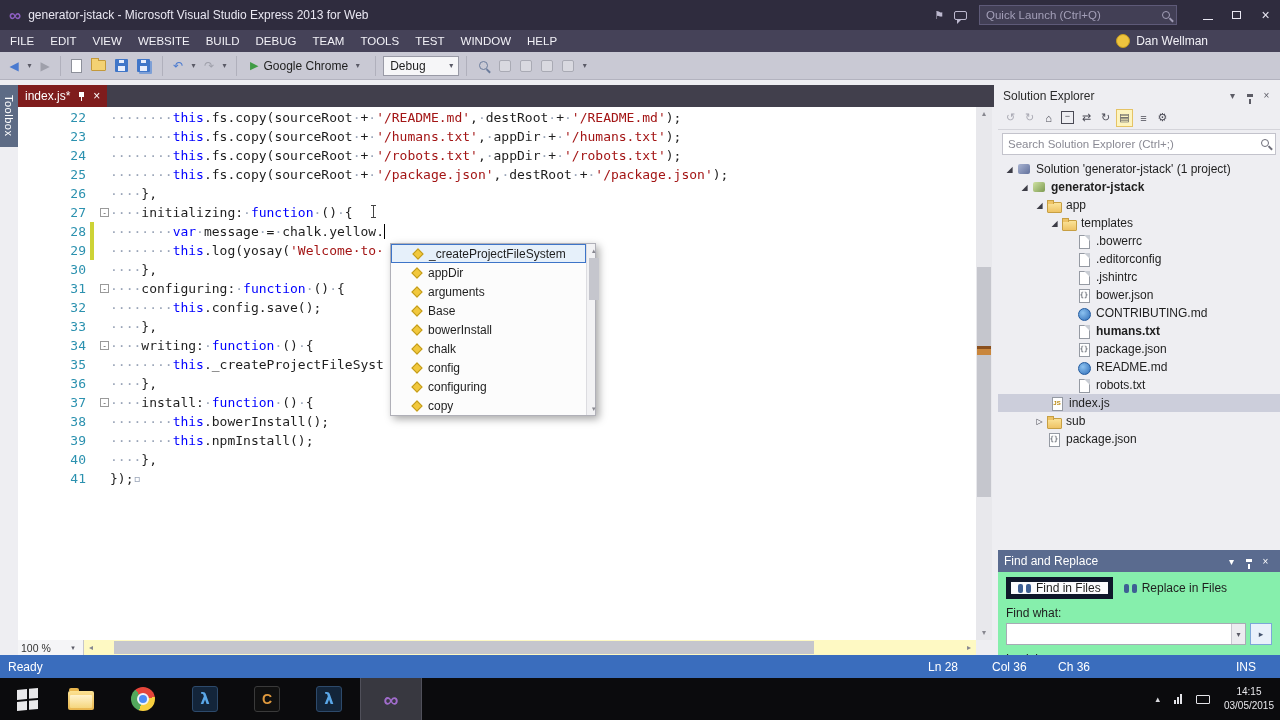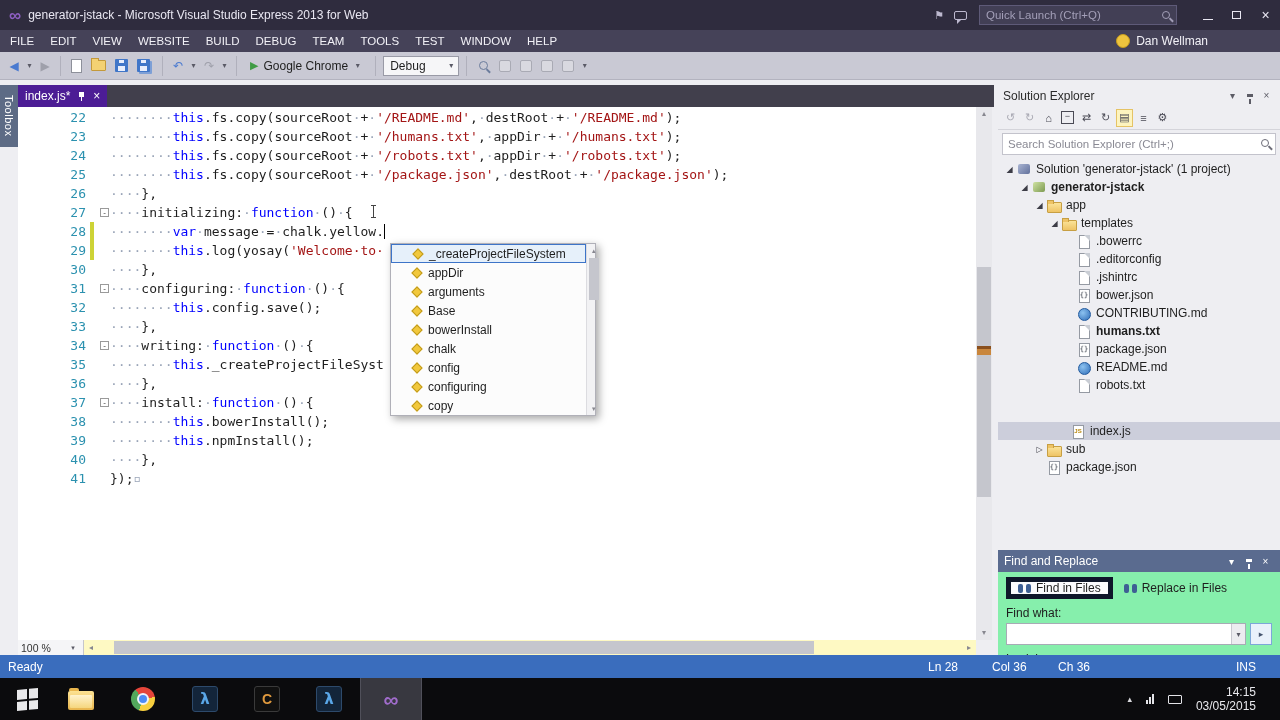--- a/index.html
+++ b/index.html
@@ -59,21 +59,21 @@
   .ic-mag::after{content:"";position:absolute;width:5px;height:1.5px;background:#6b7c9c;transform:rotate(45deg);left:6px;top:8px}
   .ic-gray{width:12px;height:12px;border:1px solid #a9aab4;background:#d9d9e0;border-radius:2px;margin:0 3px}
 
   
   .toolboxtab{position:absolute;left:0;top:85px;width:18px;height:62px;background:#5d6b85;color:#fff;
               display:flex;align-items:center;justify-content:center}
   .toolboxtab span{writing-mode:vertical-rl;font-size:11px;letter-spacing:.5px}
 
   
   .tabstrip{position:absolute;left:18px;top:85px;width:976px;height:22px;background:#413f4c}
-  .doctab{position:absolute;left:0;top:0;height:22px;background:#4c1d95;color:#fff;display:flex;
+  .doctab{position:absolute;left:0;top:0;height:22px;background:#7f1d1d;color:#fff;display:flex;
           align-items:center;font-size:12px;padding:0 7px;gap:6px}
   .tabpin{width:7px;height:9px;position:relative;margin-left:2px}
   .tabpin::before{content:"";position:absolute;top:0;left:1px;width:5px;height:5px;background:#fff}
   .tabpin::after{content:"";position:absolute;top:5px;left:3px;width:1px;height:4px;background:#fff}
   .tabclose{font-size:12px;margin-left:2px}
 
   
   .editor{position:absolute;left:18px;top:107px;width:958px;height:533px;background:#fff;overflow:hidden;
           font-family:"DejaVu Sans Mono","Liberation Mono",monospace;font-size:13px}
   .numcol{position:absolute;left:0;top:1px;width:70px;text-align:right;color:#2b91af}
@@ -213,21 +213,21 @@
           font:bold 15px "DejaVu Sans",sans-serif;display:flex;align-items:center;justify-content:center}
   .cico{width:26px;height:26px;background:#101010;border:1px solid #3a3a3a;border-radius:3px;color:#e09a3e;
         font:bold 14px "Liberation Sans",sans-serif;display:flex;align-items:center;justify-content:center}
   .vsico{color:#a06ccb;font-size:21px;font-weight:bold;line-height:1}
   .traygap{flex:1}
   .trayico{color:#d8d8dc;font-size:9px;margin:0 8px}
   .netico{display:flex;align-items:flex-end;gap:1px;margin:0 6px}
   .netico i{width:2px;background:#e4e4e8;display:block}
   .netico i:nth-child(1){height:4px}.netico i:nth-child(2){height:7px}.netico i:nth-child(3){height:10px}
   .kbico{width:14px;height:9px;border:1px solid #e4e4e8;border-radius:1px;margin:0 8px}
-  .clock{color:#e8e8ec;font-size:12px;text-align:right;line-height:14px;margin:0 24px 0 6px}
+  .clock{color:#e8e8ec;font-size:10px;text-align:center;line-height:14px;margin:0 6px 0 6px}
 </style>
 </head>
 <body>
 
 <div id="root">
 
   <div class="titlebar">
     <span class="vslogo">∞</span>
     <span class="wtitle">generator-jstack - Microsoft Visual Studio Express 2013 for Web</span>
     <span class="tbspacer"></span>
@@ -539,21 +539,21 @@
         <div class="trow" style="padding-left: 66px;">
           <span class="exp"></span>
           <span class="ti ti-md"></span>
           <span class="tlabel">README.md</span>
         </div>
         <div class="trow" style="padding-left: 66px;">
           <span class="exp"></span>
           <span class="ti ti-file"></span>
           <span class="tlabel">robots.txt</span>
         </div>
-        <div class="trow sel" style="padding-left: 60px; margin-top: 28px;">
+        <div class="trow sel" style="padding-left: 39px;">
           <span class="exp"></span>
           <span class="ti ti-js"></span>
           <span class="tlabel">index.js</span>
         </div>
         <div class="trow" style="padding-left: 36px;">
           <span class="exp">▷</span>
           <span class="ti ti-folder"></span>
           <span class="tlabel">sub</span>
         </div>
         <div class="trow" style="padding-left: 36px;">

